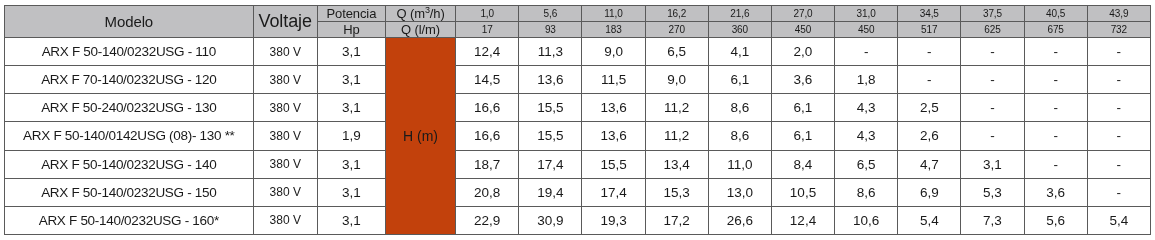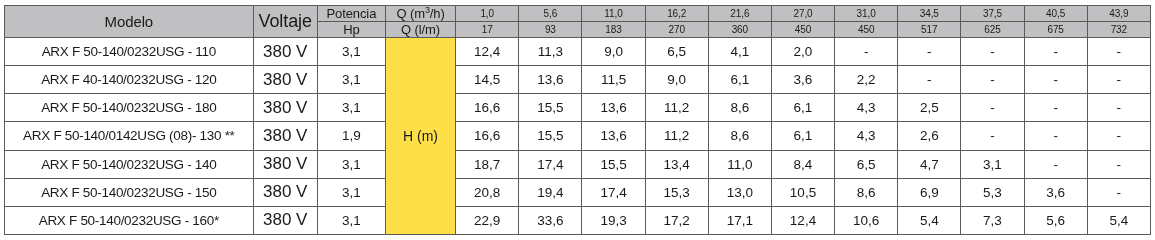--- a/index.html
+++ b/index.html
@@ -47,33 +47,33 @@
   .hdr-modelo {
     font-size: 15px;
   }
   .hdr-voltaje {
     font-size: 18px;
   }
   .hdr-small {
     font-size: 13px;
   }
   .hm-cell {
-    background: #fde047;
+    background: #c2410c;
     font-weight: bold;
     font-size: 14px;
   }
   .model-cell {
     font-size: 13.5px;
     letter-spacing: -0.3px;
   }
   .num-cell {
     font-size: 13.5px;
   }
   .v-cell {
-    font-size: 17px;
+    font-size: 12px;
     margin-top: 44px;
   }
   sup {
     font-size: 9px;
     vertical-align: super;
     line-height: 0;
   }
   
   col.c-modelo { width: 248px; }
   col.c-voltaje { width: 64px; }
@@ -149,37 +149,37 @@
         <td class="num-cell">6,5</td>
         <td class="num-cell">4,1</td>
         <td class="num-cell">2,0</td>
         <td class="num-cell">-</td>
         <td class="num-cell">-</td>
         <td class="num-cell">-</td>
         <td class="num-cell">-</td>
         <td class="num-cell">-</td>
       </tr>
       <tr>
-        <td class="model-cell">ARX F 40-140/0232USG - 120</td>
+        <td class="model-cell">ARX F 70-140/0232USG - 120</td>
         <td class="v-cell">380 V</td>
         <td class="num-cell">3,1</td>
         <td class="num-cell">14,5</td>
         <td class="num-cell">13,6</td>
         <td class="num-cell">11,5</td>
         <td class="num-cell">9,0</td>
         <td class="num-cell">6,1</td>
         <td class="num-cell">3,6</td>
-        <td class="num-cell">2,2</td>
-        <td class="num-cell">-</td>
-        <td class="num-cell">-</td>
-        <td class="num-cell">-</td>
-        <td class="num-cell">-</td>
-      </tr>
-      <tr>
-        <td class="model-cell">ARX F 50-140/0232USG - 180</td>
+        <td class="num-cell">1,8</td>
+        <td class="num-cell">-</td>
+        <td class="num-cell">-</td>
+        <td class="num-cell">-</td>
+        <td class="num-cell">-</td>
+      </tr>
+      <tr>
+        <td class="model-cell">ARX F 50-240/0232USG - 130</td>
         <td class="v-cell">380 V</td>
         <td class="num-cell">3,1</td>
         <td class="num-cell">16,6</td>
         <td class="num-cell">15,5</td>
         <td class="num-cell">13,6</td>
         <td class="num-cell">11,2</td>
         <td class="num-cell">8,6</td>
         <td class="num-cell">6,1</td>
         <td class="num-cell">4,3</td>
         <td class="num-cell">2,5</td>
@@ -233,24 +233,24 @@
         <td class="num-cell">6,9</td>
         <td class="num-cell">5,3</td>
         <td class="num-cell">3,6</td>
         <td class="num-cell">-</td>
       </tr>
       <tr>
         <td class="model-cell">ARX F 50-140/0232USG - 160*</td>
         <td class="v-cell">380 V</td>
         <td class="num-cell">3,1</td>
         <td class="num-cell">22,9</td>
-        <td class="num-cell">33,6</td>
+        <td class="num-cell">30,9</td>
         <td class="num-cell">19,3</td>
         <td class="num-cell">17,2</td>
-        <td class="num-cell">17,1</td>
+        <td class="num-cell">26,6</td>
         <td class="num-cell">12,4</td>
         <td class="num-cell">10,6</td>
         <td class="num-cell">5,4</td>
         <td class="num-cell">7,3</td>
         <td class="num-cell">5,6</td>
         <td class="num-cell">5,4</td>
       </tr>
     </tbody>
   </table>
 </div>

